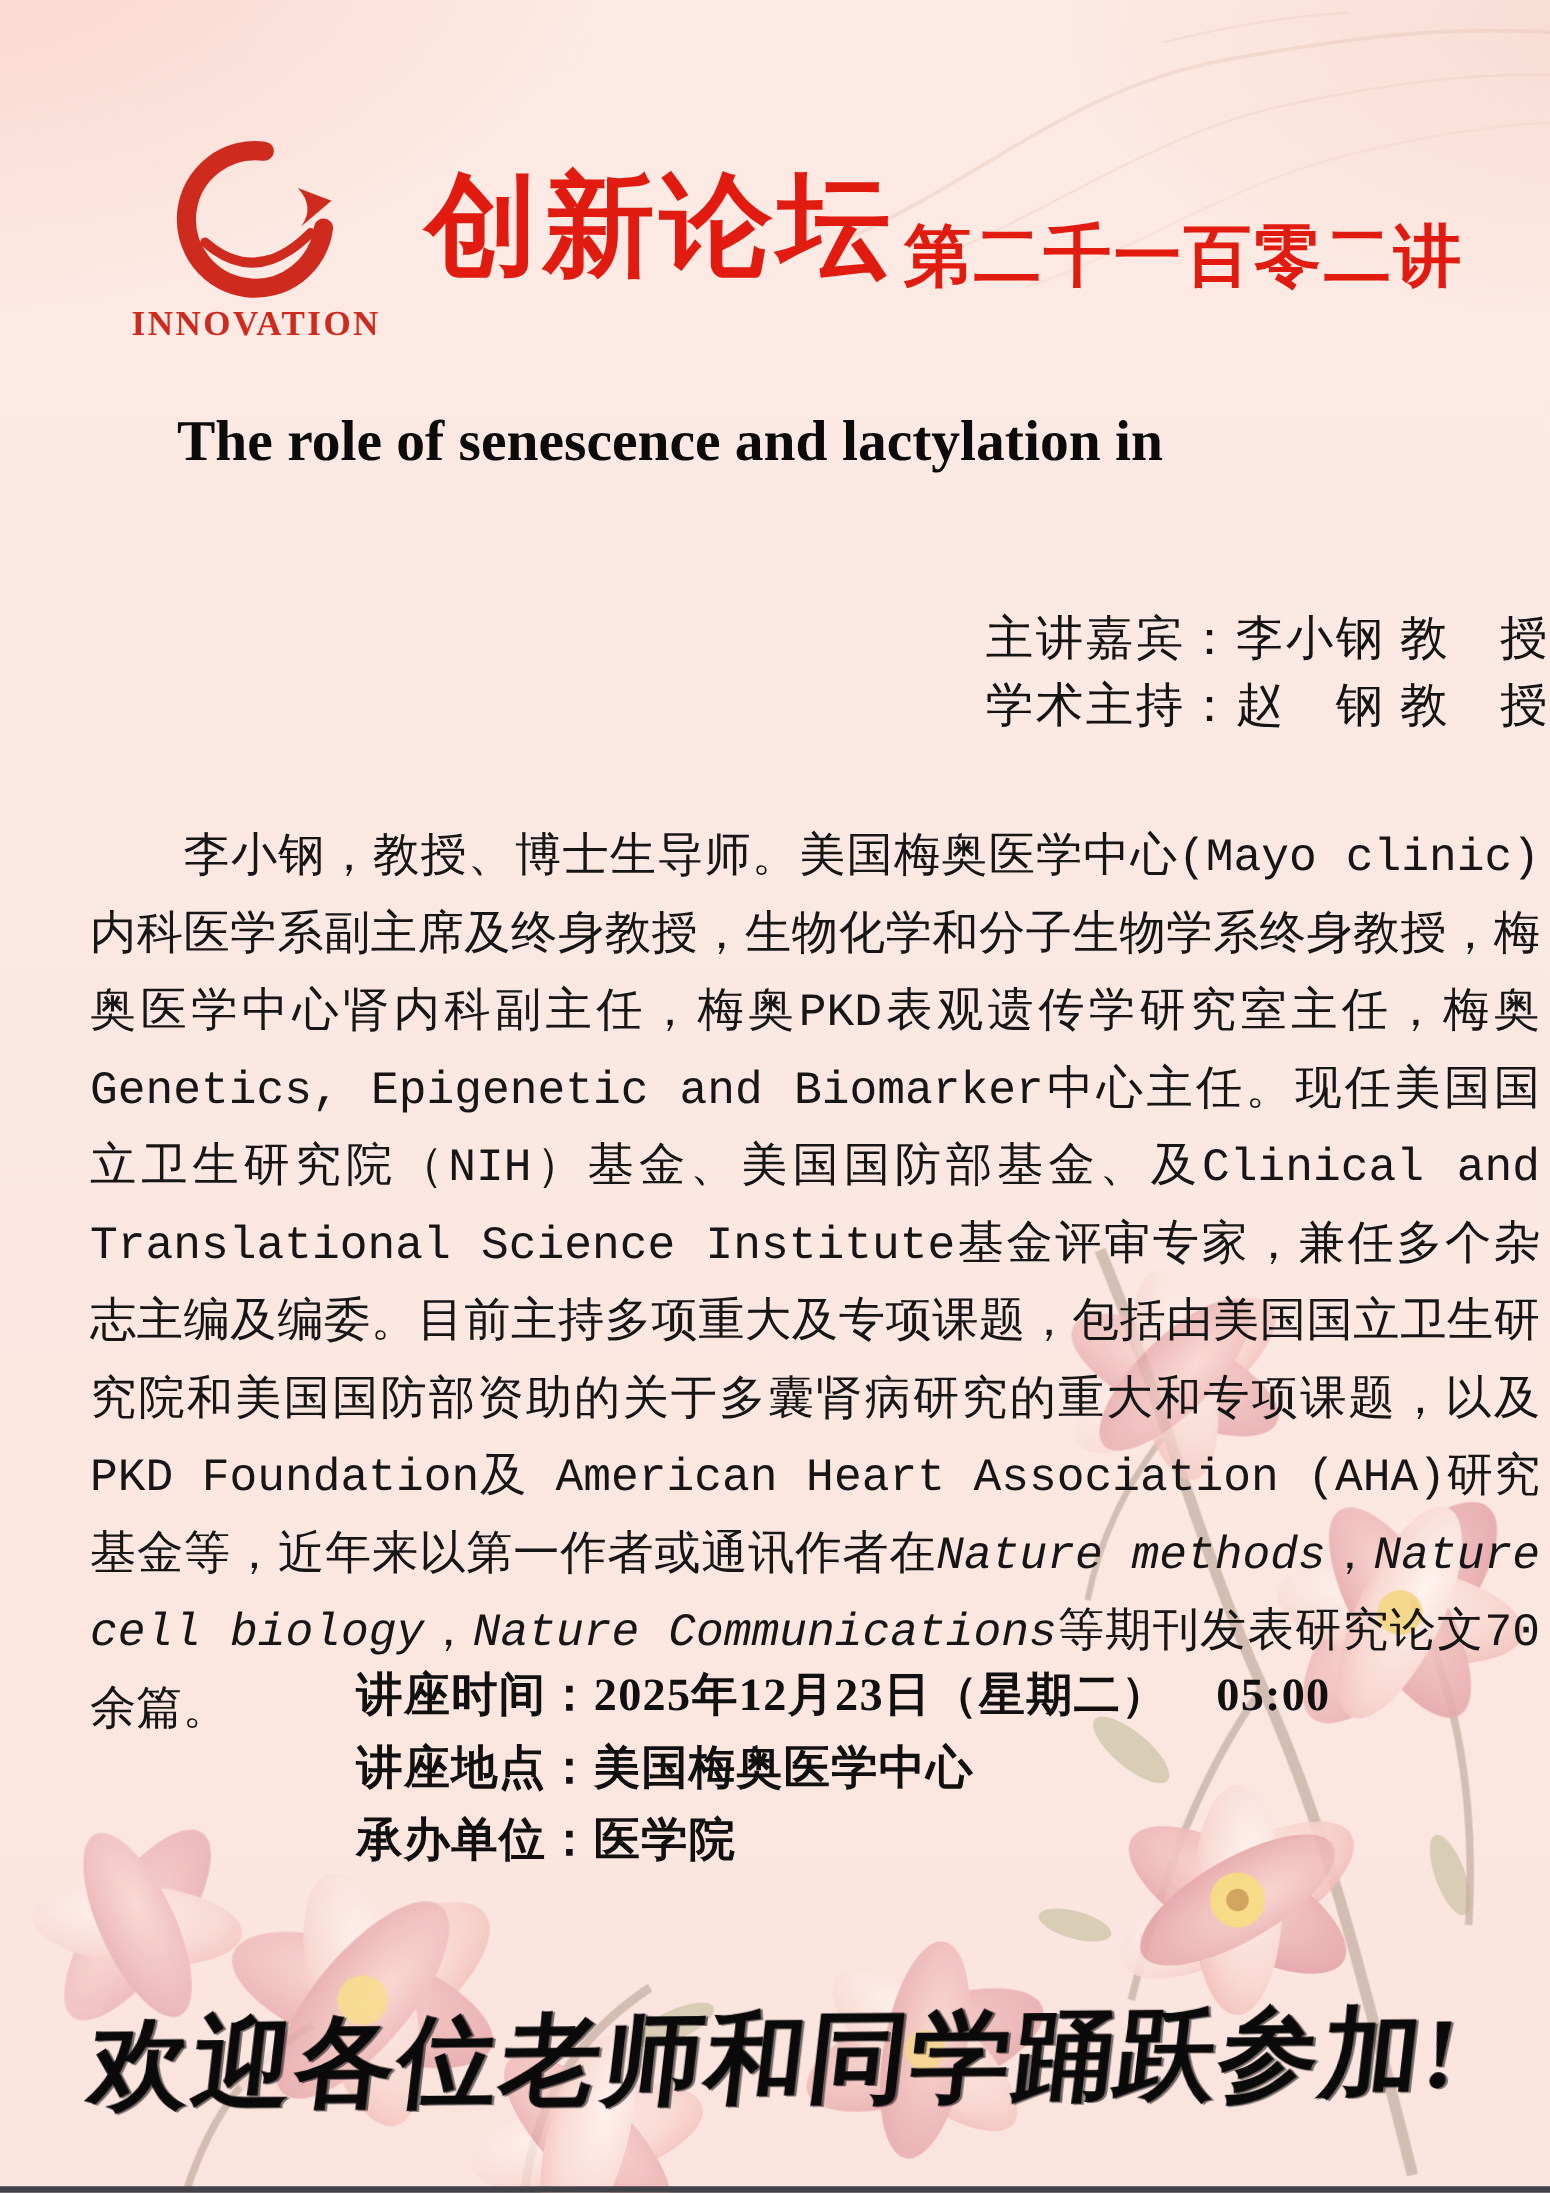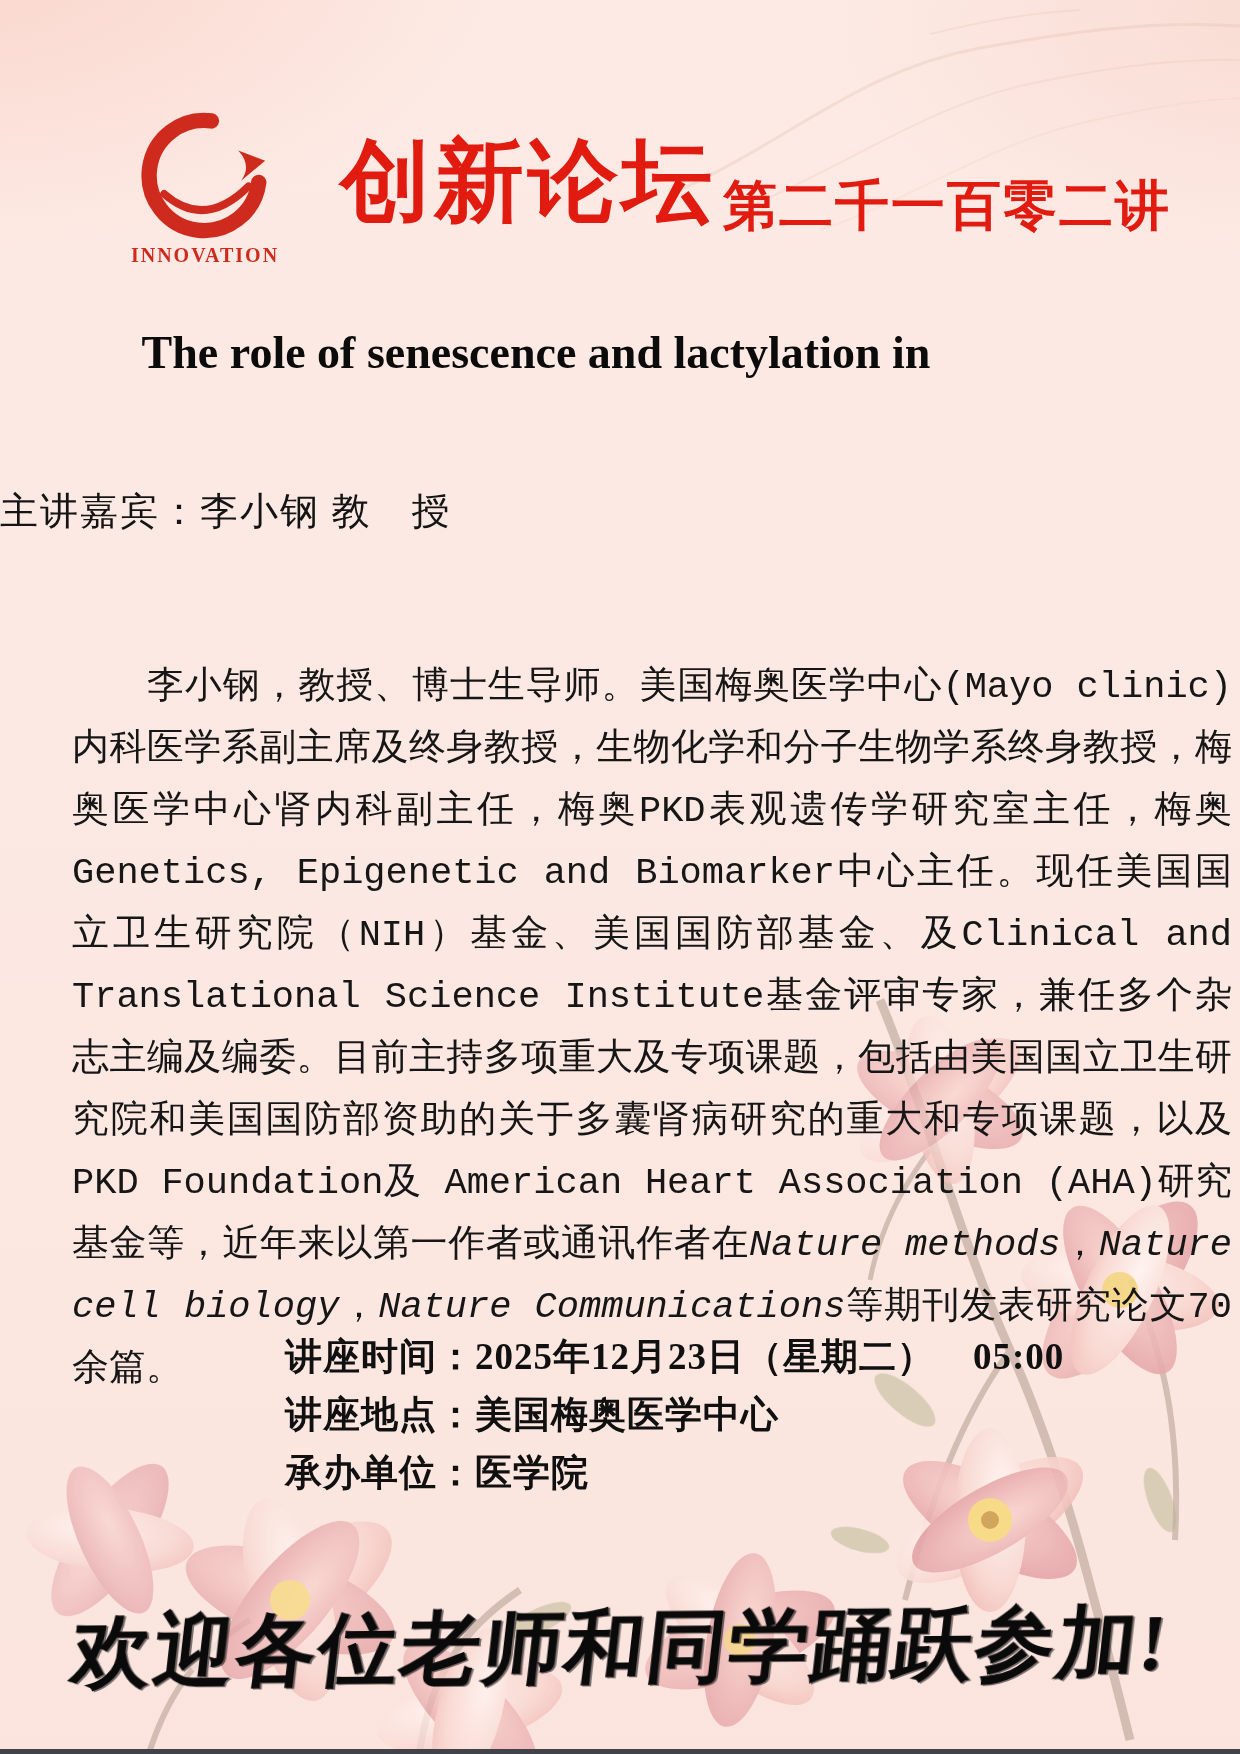--- a/index.html
+++ b/index.html
@@ -19,21 +19,21 @@
   .mountain{top:0;right:0;opacity:.55;}
   .flowers{left:0;top:980px;}
   .txt{position:absolute;z-index:2;}
 
   
   .logo-block{left:96px;top:112px;width:218px;text-align:center;}
   .logo-icon-svg{display:block;margin:0 auto;}
   .logo-text{
     margin-top:4px;
     font-family:"Liberation Serif", serif;
-    font-size:20px;letter-spacing:2px;
+    font-size:28px;letter-spacing:2px;
     color:#cf2a1e;font-weight:600;
   }
   .forum-title{
     left:340px;top:136px;
     font-size:90px;font-weight:bold;color:#e11b10;
     letter-spacing:4px;line-height:1;
   }
   .lecture-number{
     left:698px;top:178px;
     font-size:54px;font-weight:bold;color:#e11b10;
@@ -42,21 +42,21 @@
 
   
   .english-title{
     left:0;top:326px;width:1072px;text-align:center;
     font-family:"Liberation Serif", serif;
     font-size:46px;font-weight:bold;line-height:1.18;color:#0b0b0b;
   }
 
   
   .speakers{
-    left:0;top:484px;width:1240px;text-align:left;
+    left:0;top:484px;width:1240px;text-align:right;
     font-family:"Liberation Serif", serif;
     font-size:38px;line-height:54px;color:#141414;letter-spacing:2px;
   }
 
   
   .bio{
     left:40px;top:656px;width:1160px;
     font-family:Liberation Mono, monospace;
     font-size:37px;line-height:62px;
     text-align:justify;text-justify:inter-character;
@@ -194,20 +194,21 @@
 
   <div class="txt forum-title">创新论坛</div>
   <div class="txt lecture-number">第二千一百零二讲</div>
 
   <div class="txt english-title">
     <div>The role of senescence and lactylation in</div>
   </div>
 
   <div class="txt speakers">
     <div>主讲嘉宾：李小钢 教　授</div>
+    <div>学术主持：赵　钢 教　授</div>
   </div>
 
   <div class="txt bio"><span class="indent"></span><span><span>李小钢，教授、博士生导师。美国梅奥医学中心(Mayo clinic) 内科医学系副主席及终身教授，生物化学和分子生物学系终身教授，梅奥医学中心肾内科副主任，梅奥PKD表观遗传学研究室主任，梅奥Genetics, Epigenetic and Biomarker中心主任。现任美国国立卫生研究院（NIH）基金、美国国防部基金、及Clinical and Translational Science Institute基金评审专家，兼任多个杂志主编及编委。目前主持多项重大及专项课题，包括由美国国立卫生研究院和美国国防部资助的关于多囊肾病研究的重大和专项课题，以及PKD Foundation及 American Heart Association (AHA)研究基金等，近年来以第一作者或通讯作者在</span><i>Nature methods</i><span>，</span><i>Nature cell biology</i><span>，</span><i>Nature Communications</i><span>等期刊发表研究论文70余篇。</span></span></div>
 
   <div class="txt details">
     <div>讲座时间：2025年12月23日（星期二）　05:00</div>
     <div>讲座地点：美国梅奥医学中心</div>
     <div>承办单位：医学院</div>
   </div>
 

